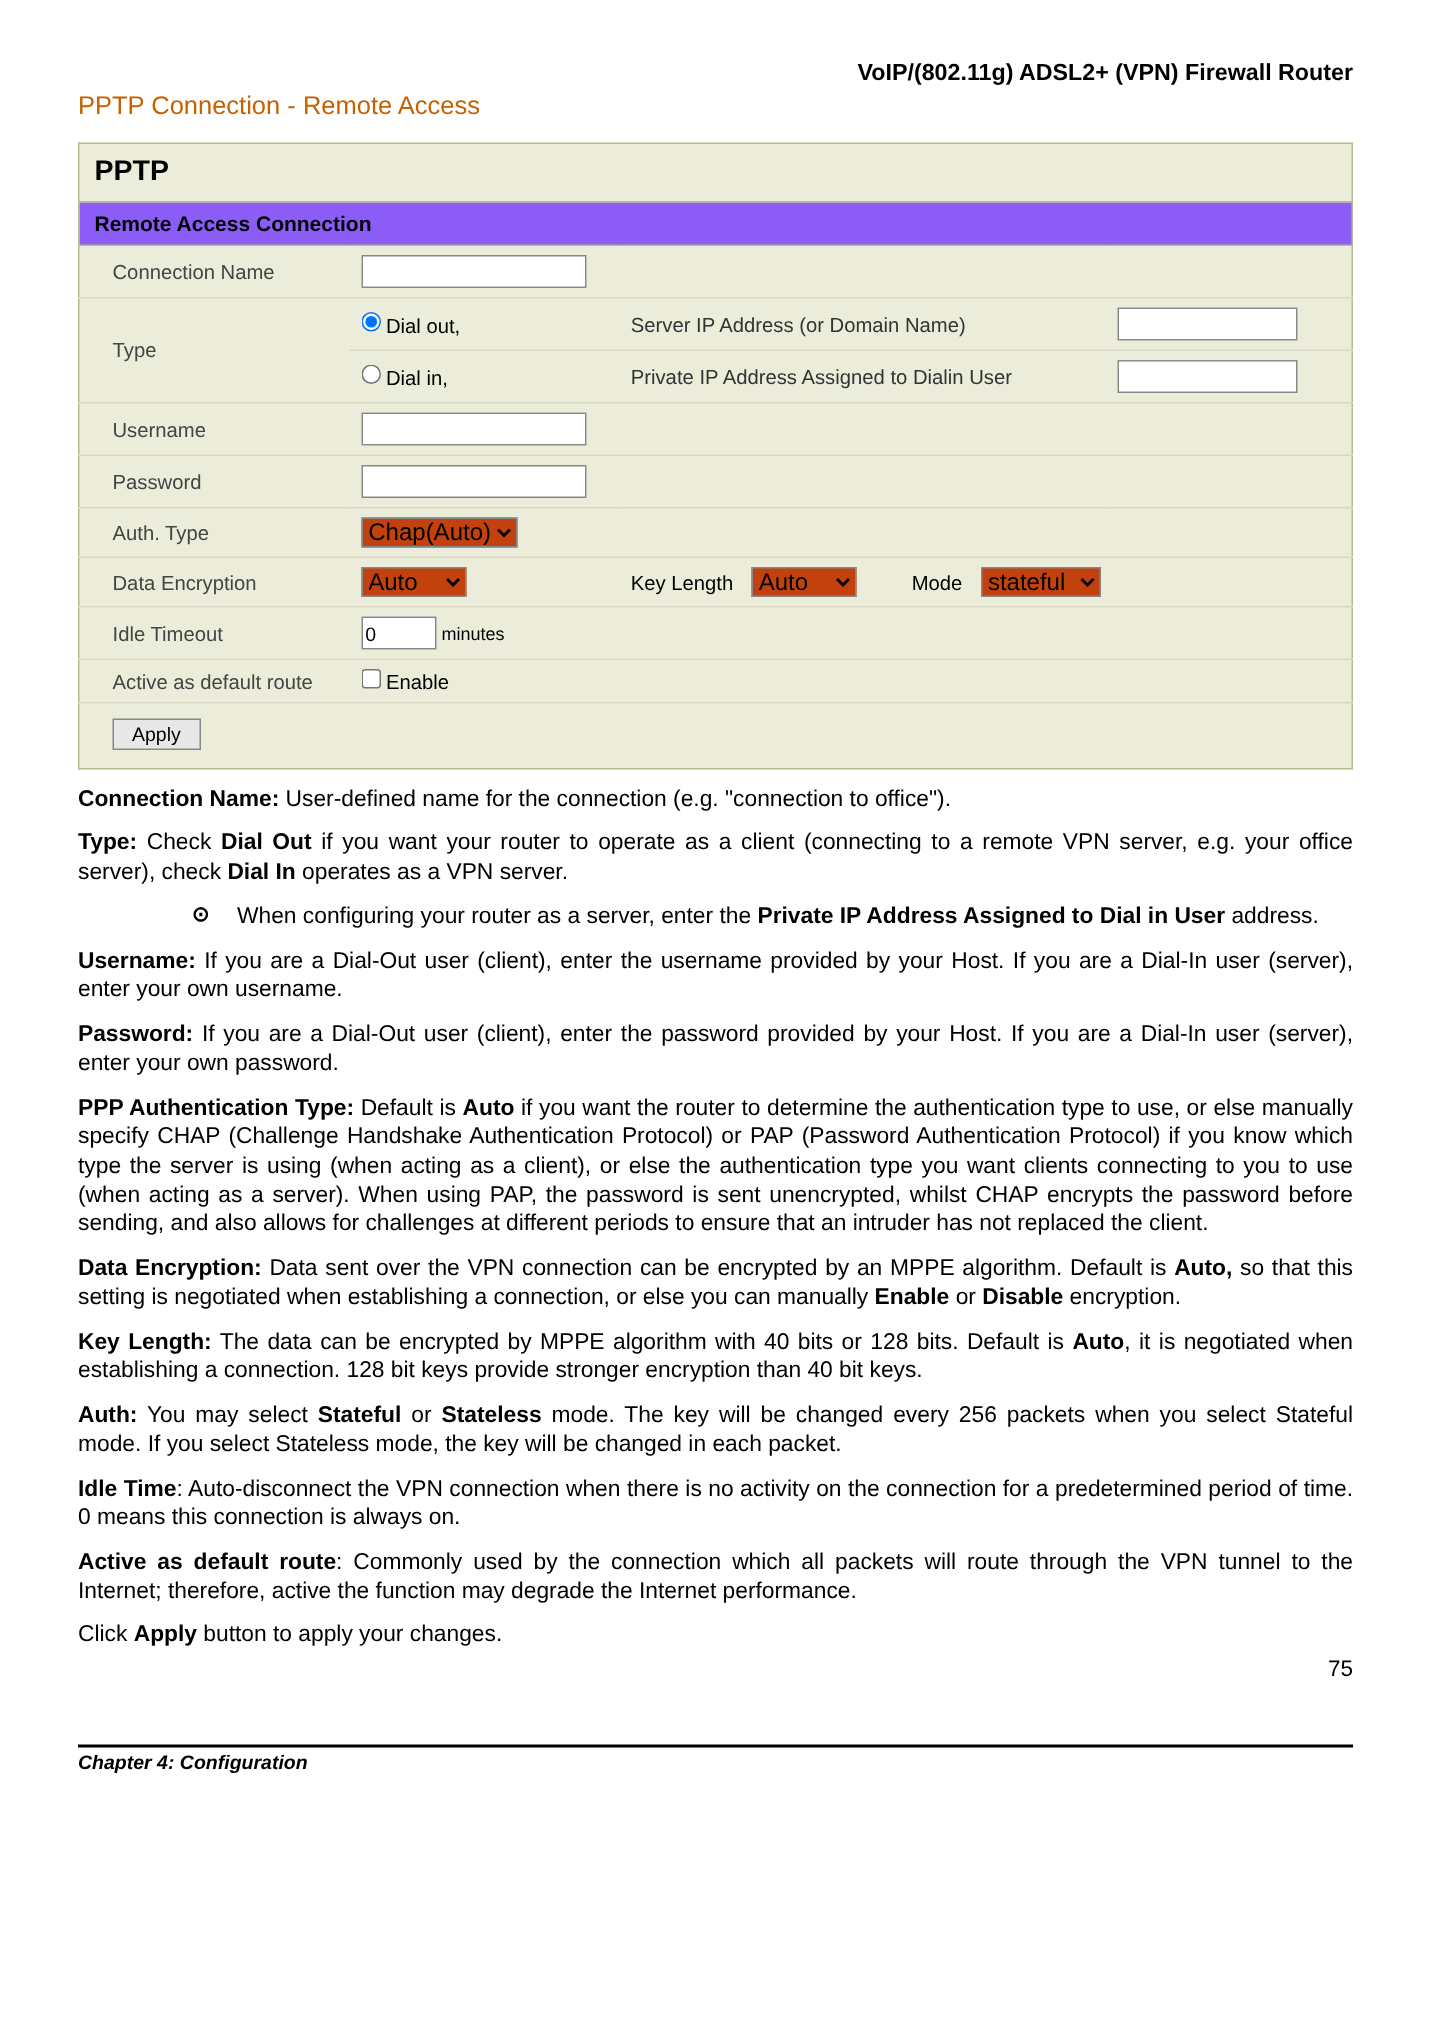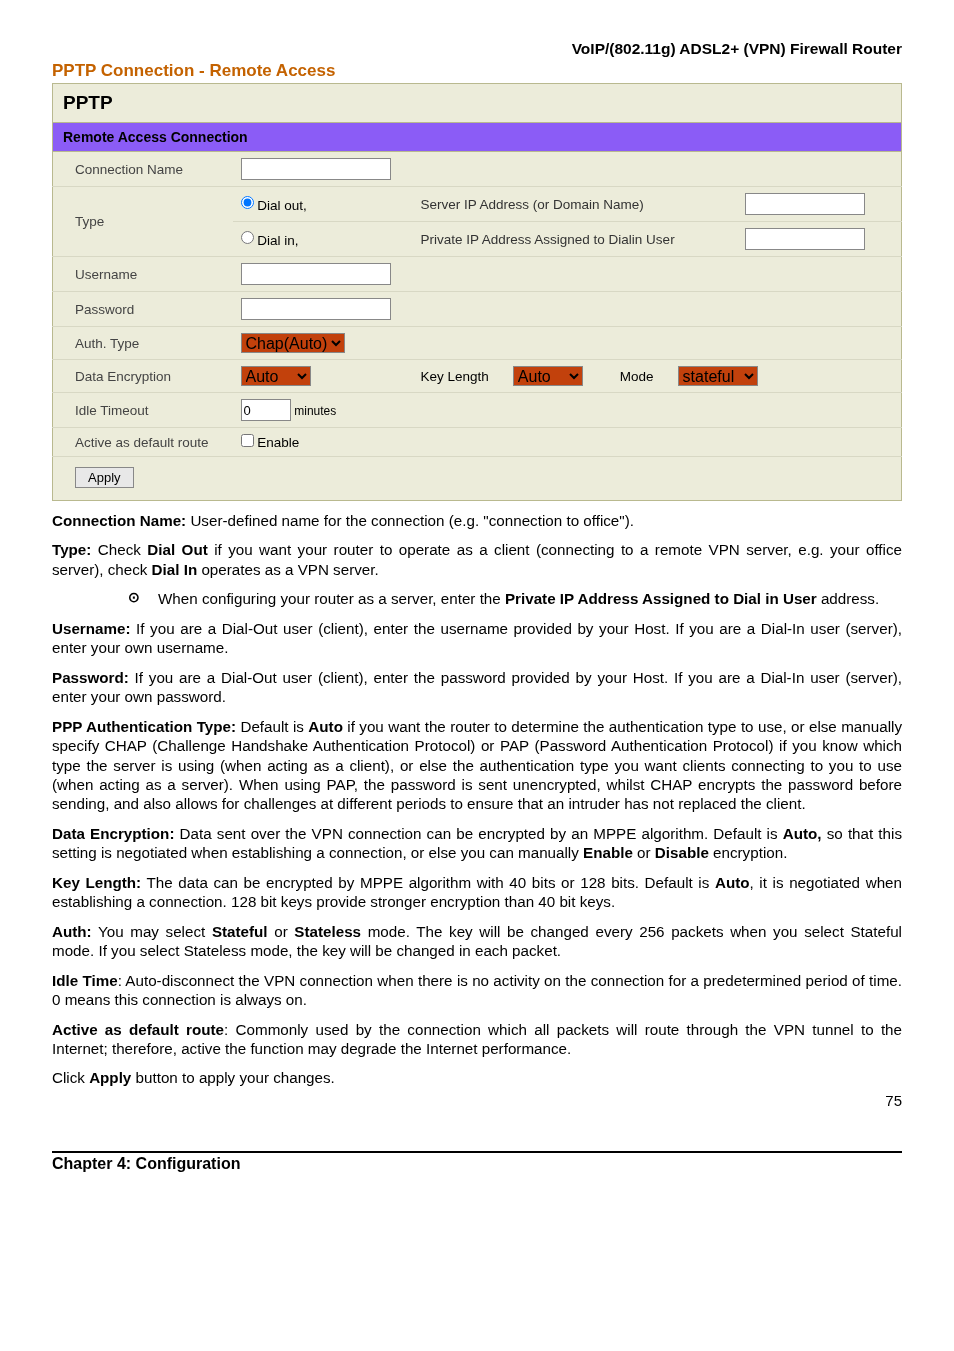--- a/index.html
+++ b/index.html
@@ -12,23 +12,23 @@
     width: 954px;
   }
   .header-title {
     font-weight: bold;
     text-align: right;
     font-size: 15.5px;
     margin-bottom: 3px;
   }
   .section-title {
     color: #c46200;
-    font-weight: bold;
+    font-weight: normal;
     font-size: 17px;
-    margin-bottom: 2px;
+    margin-bottom: 14px;
   }
   .pptp-table {
     width: 100%;
     border: 1px solid #b9b98f;
     border-collapse: collapse;
     background: #ececda;
     margin-bottom: 10px;
   }
   .pptp-table th.main-head {
     background: #ececda;
@@ -70,21 +70,21 @@
   input.tiny { width: 50px; }
   input.med { width: 120px; }
   select {
     border: 1px solid #888;
     background: #c2410c;
     font-size: 16px;
     height: 20px;
   }
   .radio-row label, .radio-row span { vertical-align: middle; }
   .inline-controls { display: flex; align-items: center; gap: 10px; flex-wrap: wrap; }
-  .inline-controls .seg { display: inline-flex; align-items: center; gap: 24px; }
+  .inline-controls .seg { display: inline-flex; align-items: center; gap: 12px; }
   .apply-row td { padding: 10px 8px 12px 22px; border-bottom: none; }
   button.apply-btn {
     background: #e8e8e8;
     border: 1px solid #888;
     padding: 2px 12px;
     font-size: 13px;
     cursor: pointer;
   }
   p.body-p {
     font-size: 15.2px;
@@ -119,21 +119,21 @@
     border-top: 2px solid #000;
     margin-top: 28px;
   }
   .footer {
     display: flex;
     justify-content: space-between;
     align-items: flex-end;
     font-size: 13px;
     padding-top: 2px;
   }
-  .footer .chap { font-weight: bold; font-size: 16px; }
+  .footer .chap { font-weight: bold; font-size: 13px; font-style: italic; }
   .footer .pg { font-size: 15px; position: relative; top: -14px; }
 </style>
 </head>
 <body>
 
 <div class="header-title">VoIP/(802.11g) ADSL2+ (VPN) Firewall Router</div>
 
 <div class="section-title">PPTP Connection - Remote Access</div>
 
 <table class="pptp-table">

